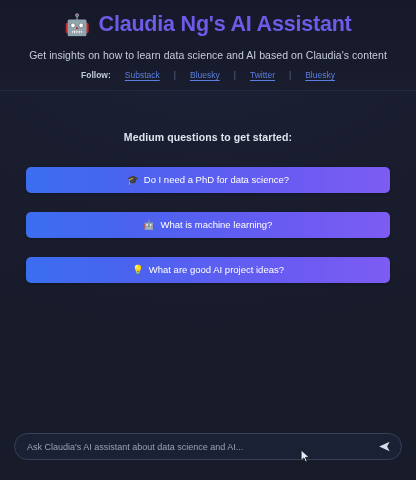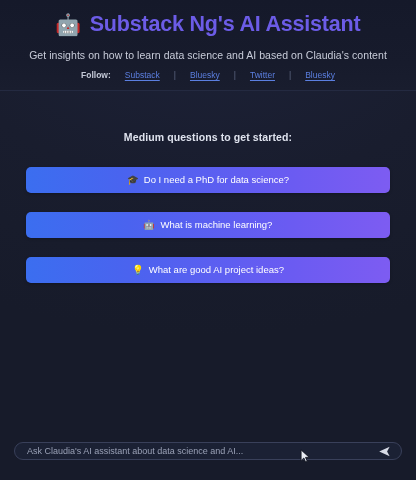--- a/index.html
+++ b/index.html
@@ -153,21 +153,21 @@
 
   
   .composer {
     flex: 0 0 auto;
     padding: 0 14px 20px;
   }
 
   .input-shell {
     position: relative;
     width: 100%;
-    height: 18px;
+    height: 27px;
     background: #1b2134;
     border: 1px solid #39405a;
     border-radius: 14px;
     display: flex;
     align-items: center;
     padding: 0 34px 0 12px;
   }
 
   .chat-input {
     width: 100%;
@@ -216,21 +216,21 @@
 </style>
 </head>
 <body>
 
 <div class="app">
 
   <div class="header">
 
     <div class="title-row">
       <span class="title-emoji">🤖</span>
-      <span class="title-text">Substack Ng's AI Assistant</span>
+      <span class="title-text">Claudia Ng's AI Assistant</span>
     </div>
 
     <div class="subtitle">Get insights on how to learn data science and AI based on Claudia's content</div>
 
     <div class="follow-row">
       <span class="follow-label">Follow:</span>
 
       <a class="follow-link">Substack</a>
       <span class="follow-sep">|</span>
 

